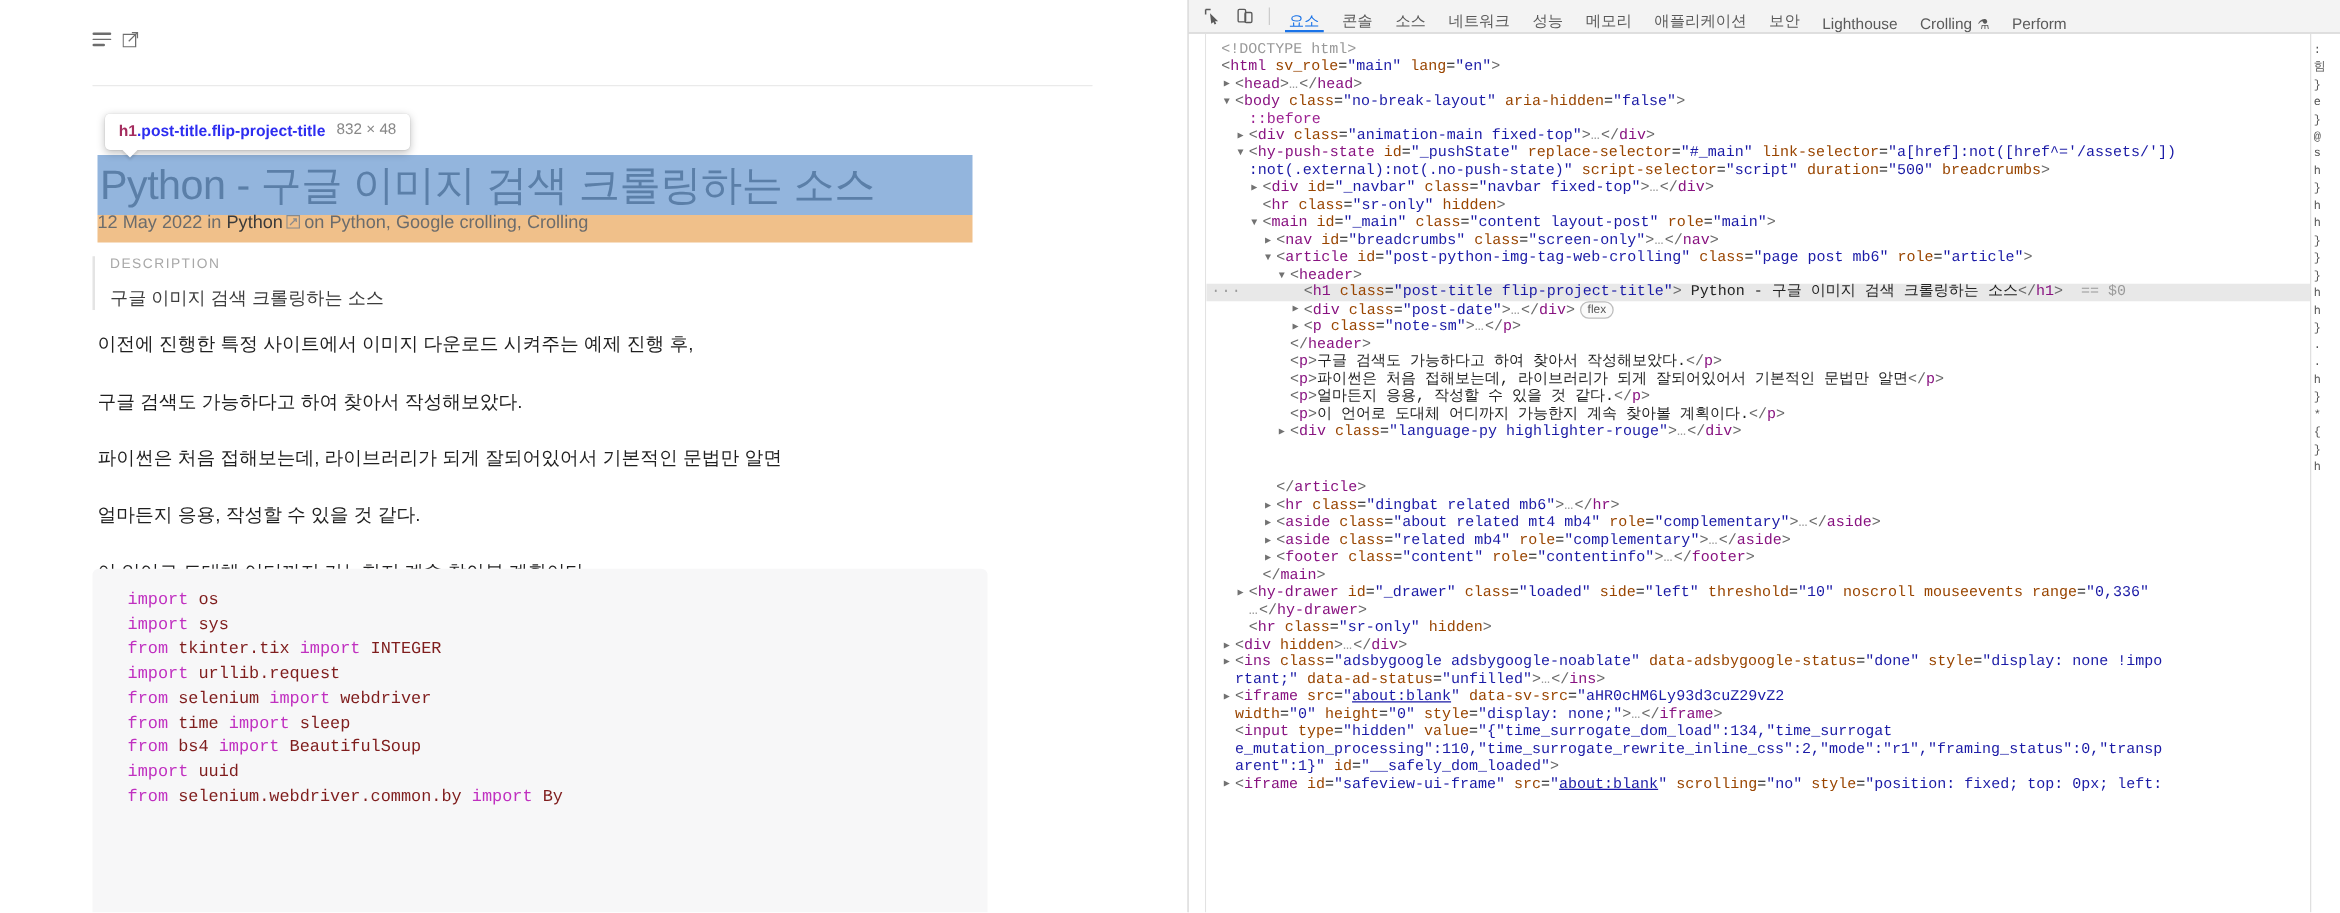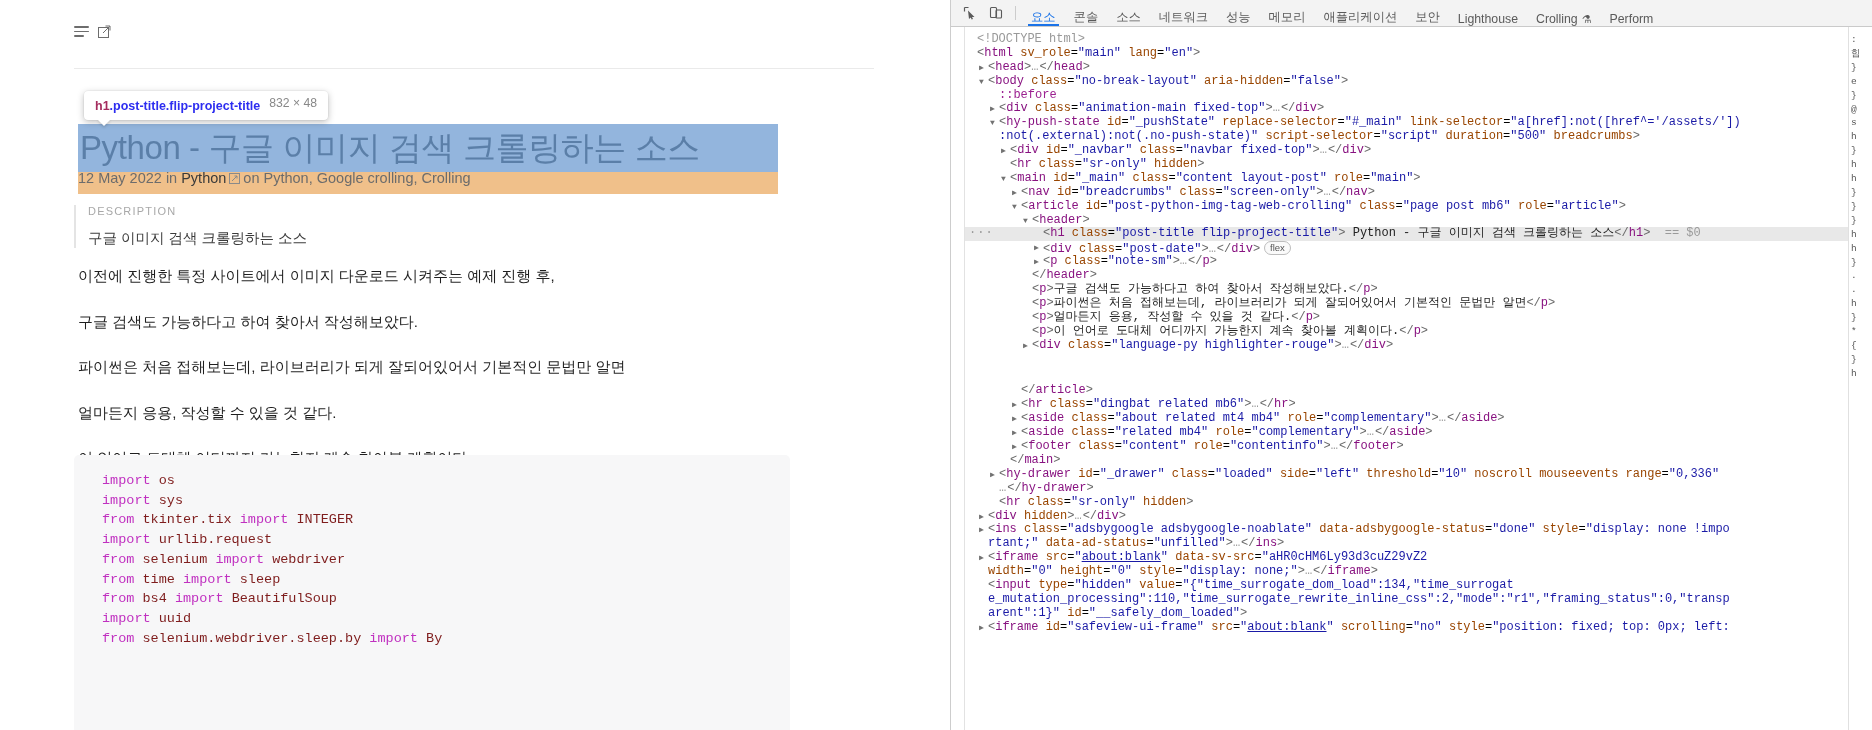--- a/index.html
+++ b/index.html
@@ -208,21 +208,21 @@
 
     <div class="code-block">
       <pre><span><span class="kw">import</span><span class="nm"> os</span>
 </span><span><span class="kw">import</span><span class="nm"> sys</span>
 </span><span><span class="kw">from</span><span class="nm"> tkinter.tix </span><span class="kw">import</span><span class="nm"> INTEGER</span>
 </span><span><span class="kw">import</span><span class="nm"> urllib.request</span>
 </span><span><span class="kw">from</span><span class="nm"> selenium </span><span class="kw">import</span><span class="nm"> webdriver</span>
 </span><span><span class="kw">from</span><span class="nm"> time </span><span class="kw">import</span><span class="nm"> sleep</span>
 </span><span><span class="kw">from</span><span class="nm"> bs4 </span><span class="kw">import</span><span class="nm"> BeautifulSoup</span>
 </span><span><span class="kw">import</span><span class="nm"> uuid</span>
-</span><span><span class="kw">from</span><span class="nm"> selenium.webdriver.sleep.by </span><span class="kw">import</span><span class="nm"> By</span>
+</span><span><span class="kw">from</span><span class="nm"> selenium.webdriver.common.by </span><span class="kw">import</span><span class="nm"> By</span>
 </span></pre>
     </div>
 
   </div>
 
   <div class="devtools">
 
     <div class="dt-tabbar">
       <span class="dt-icobtn">
         <svg width="14" height="14" viewBox="0 0 14 14">

